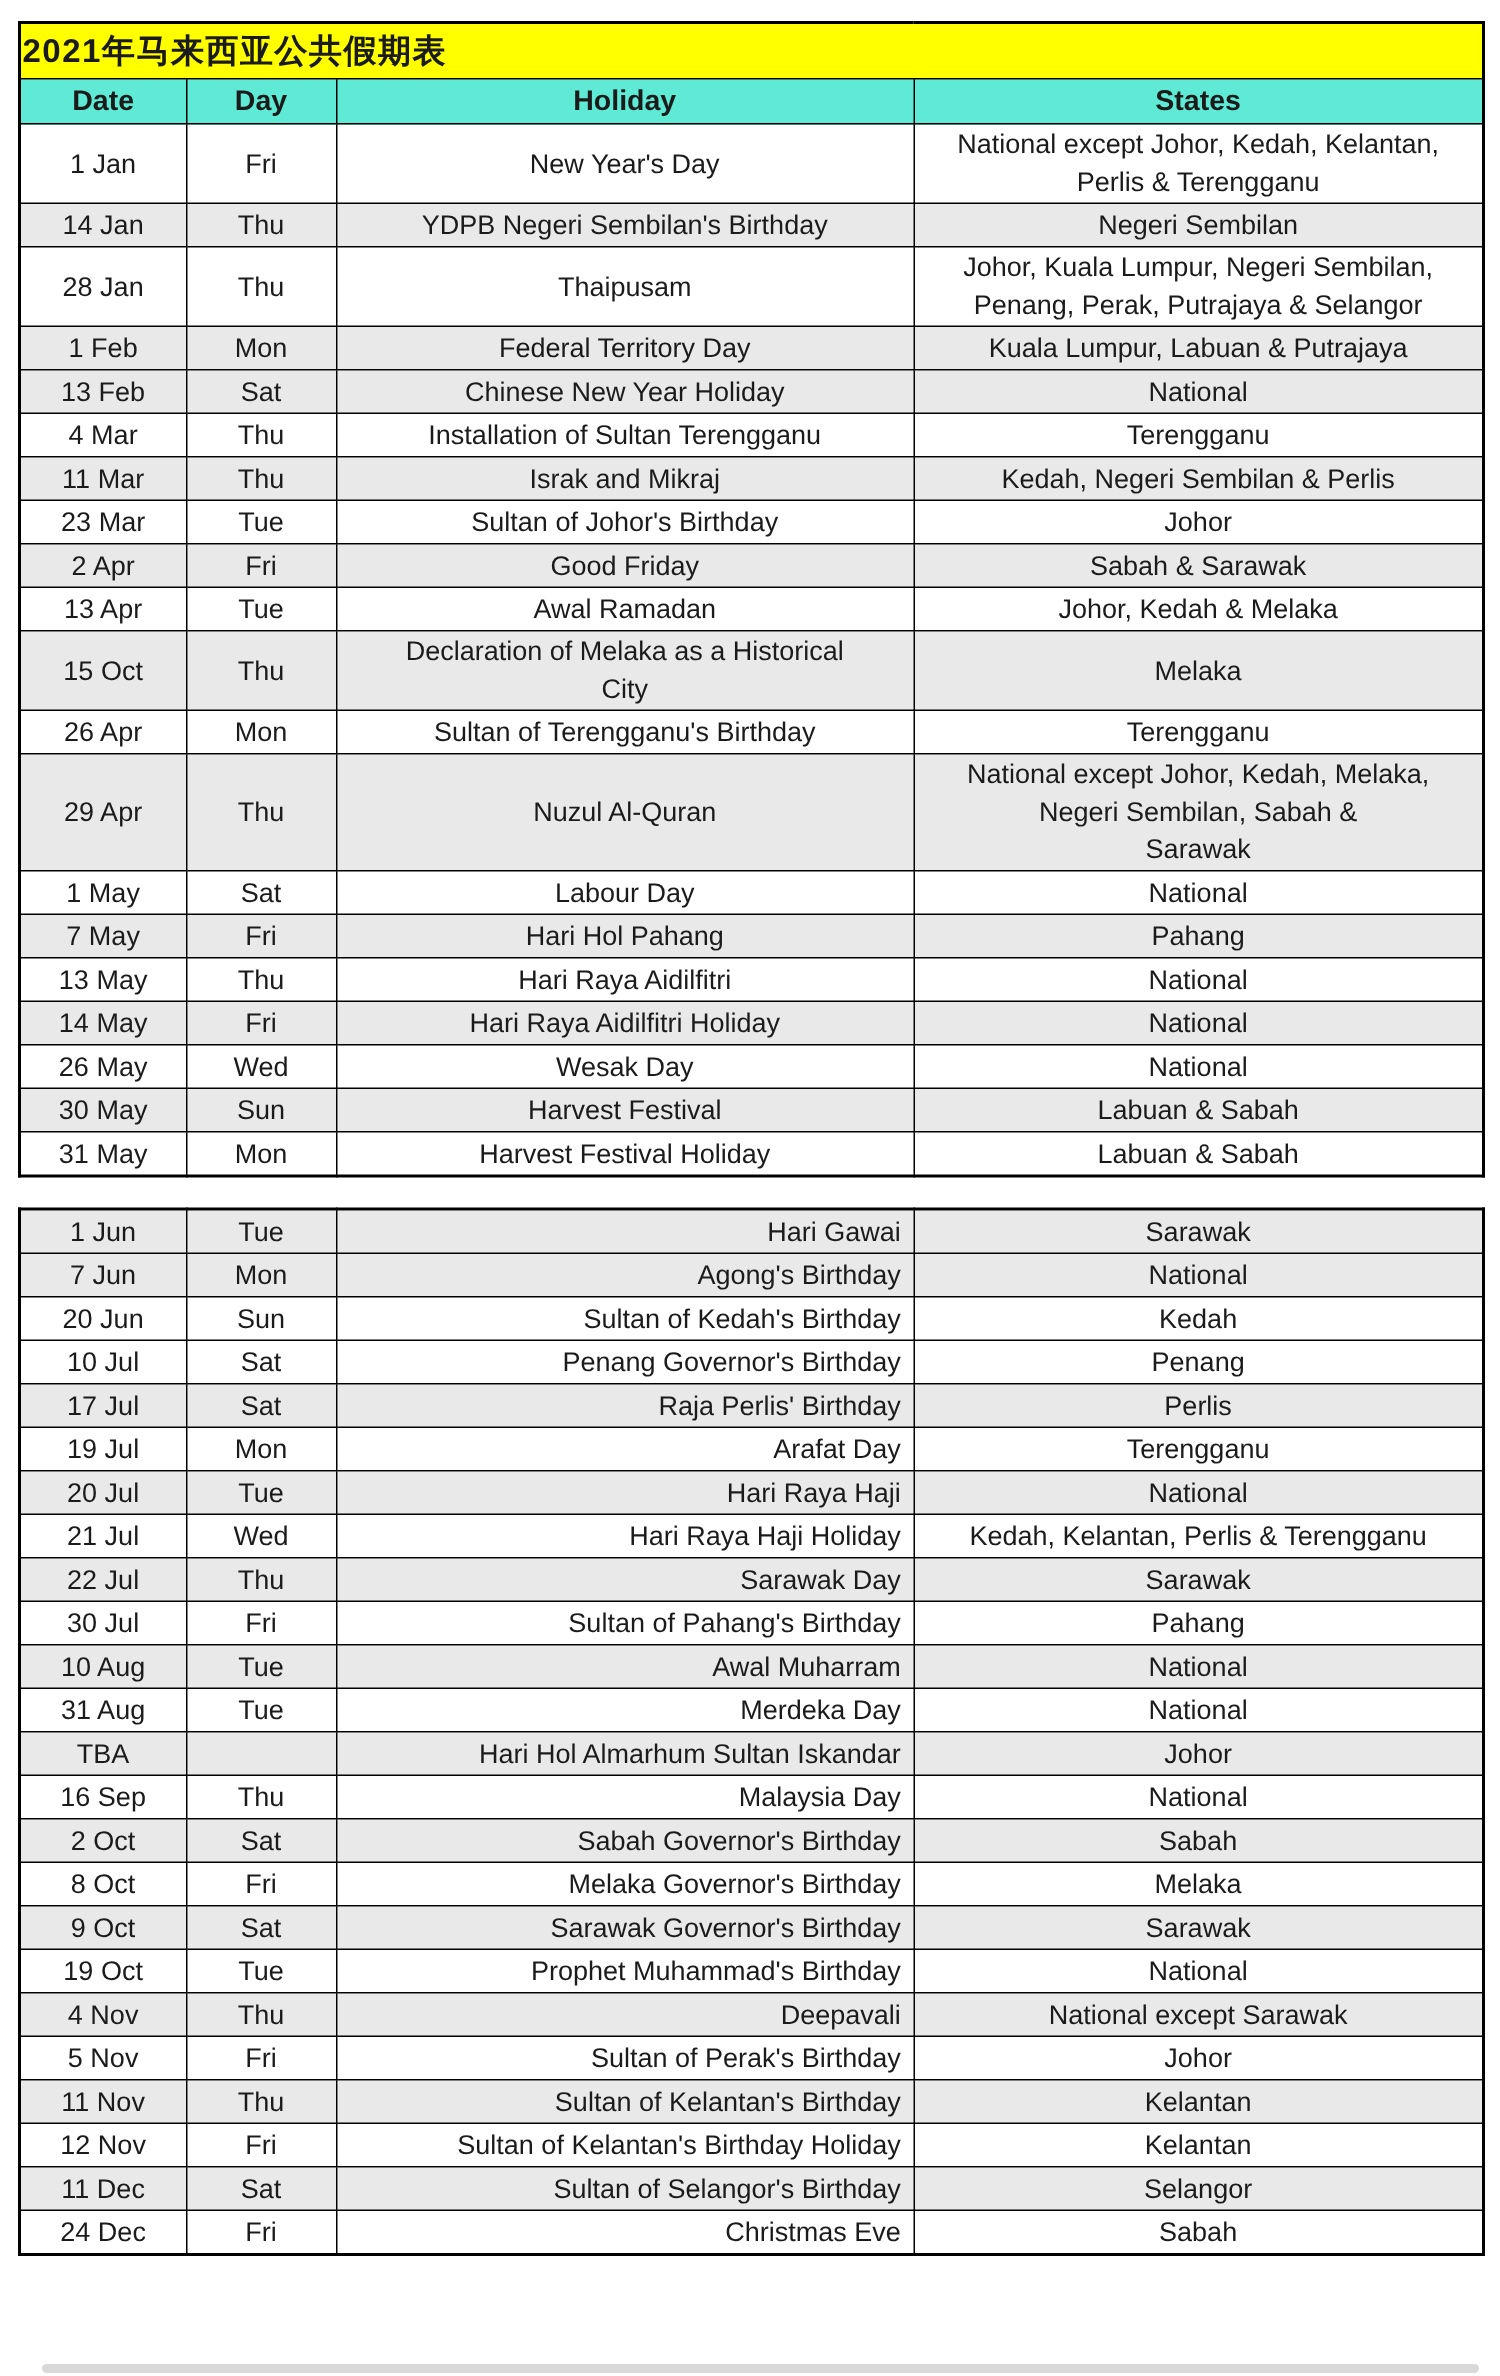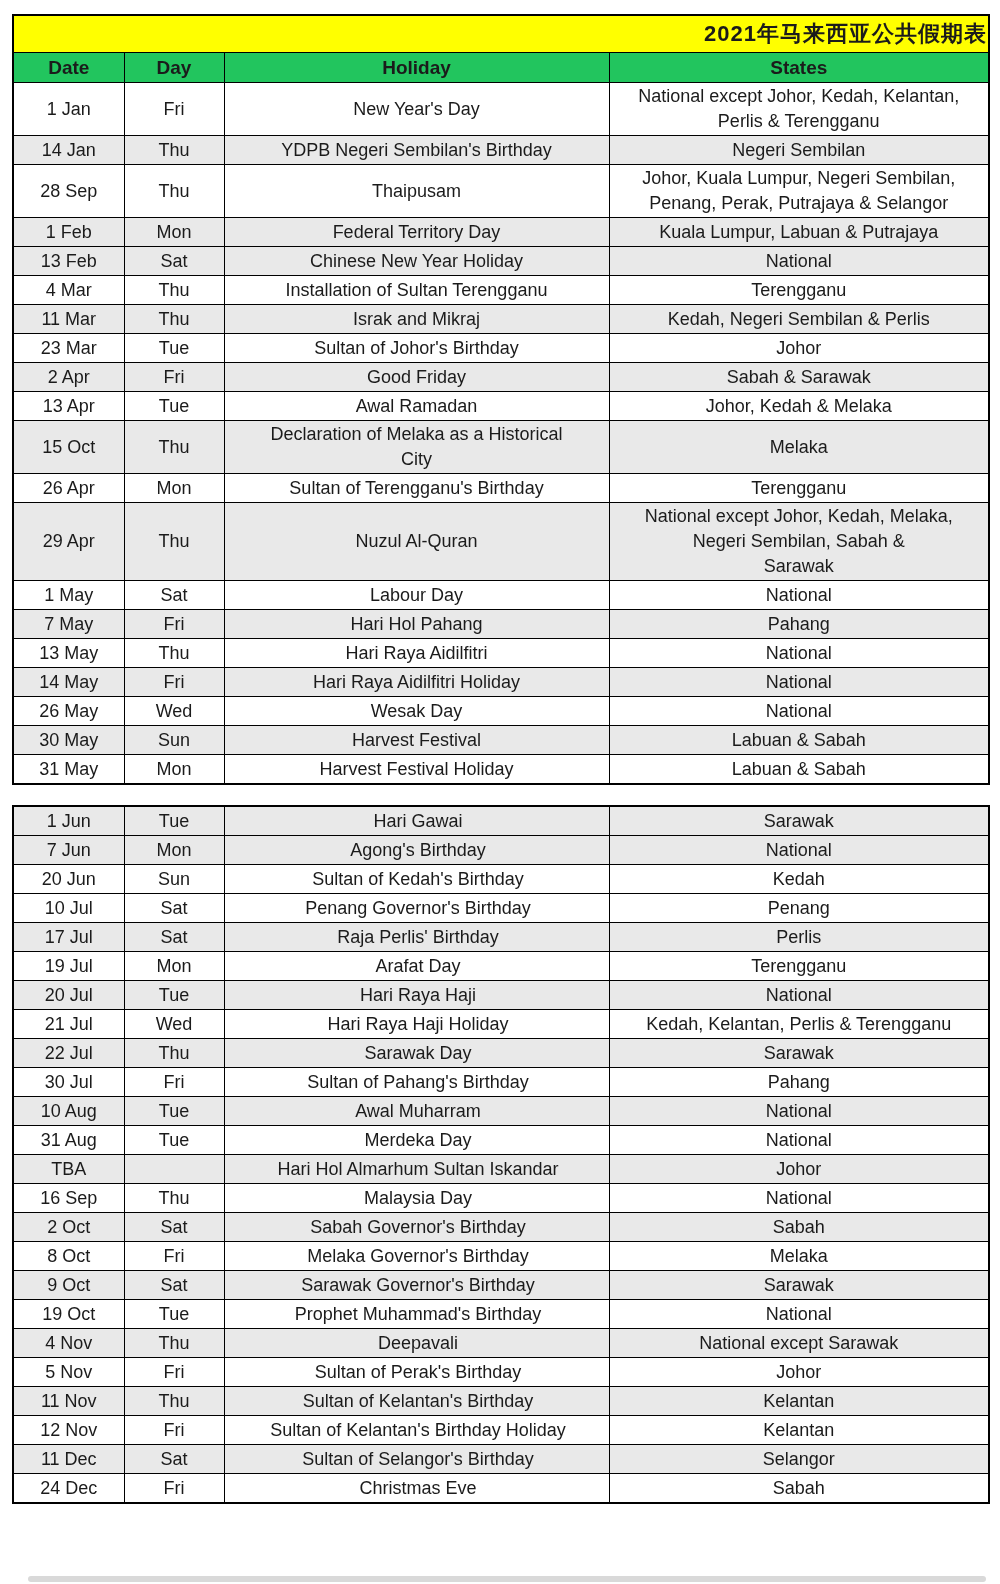--- a/index.html
+++ b/index.html
@@ -32,45 +32,45 @@
   table.holiday-table col.c-holiday { width: 385px; }
   table.holiday-table col.c-states  { width: 380px; }
 
   th, td { border: 1px solid #000000; }
 
   tr.title-row th {
     background: #ffff00;
     height: 34px;
     font-size: 22px;
     font-weight: bold;
-    text-align: right;
+    text-align: left;
     letter-spacing: 1px;
   }
   tr.header-row th {
-    background: #22c55e;
+    background: #5eead4;
     height: 27px;
     font-size: 19px;
     font-weight: bold;
     text-align: center;
   }
   td {
     font-size: 18px;
     line-height: 25px;
     height: 26px;
     padding: 1px 8px;
     text-align: center;
     white-space: pre-line;
     background: #ffffff;
     overflow: hidden;
   }
   tr.alt td { background: #e9e9e9; }
 
   table.t2 { margin-top: 20px; }
   table.t2 td.holiday-left {
-    text-align: center;
+    text-align: right;
     padding-left: 11px;
   }
 
   .scan-shadow {
     position: absolute;
     left: 28px;
     bottom: 2px;
     width: 958px;
     height: 6px;
     background: #d9d9d9;
@@ -109,21 +109,21 @@
             <td>National except Johor, Kedah, Kelantan,
 Perlis &amp; Terengganu</td>
           </tr>
           <tr class="alt">
             <td>14 Jan</td>
             <td>Thu</td>
             <td>YDPB Negeri Sembilan's Birthday</td>
             <td>Negeri Sembilan</td>
           </tr>
           <tr>
-            <td>28 Sep</td>
+            <td>28 Jan</td>
             <td>Thu</td>
             <td>Thaipusam</td>
             <td>Johor, Kuala Lumpur, Negeri Sembilan,
 Penang, Perak, Putrajaya &amp; Selangor</td>
           </tr>
           <tr class="alt">
             <td>1 Feb</td>
             <td>Mon</td>
             <td>Federal Territory Day</td>
             <td>Kuala Lumpur, Labuan &amp; Putrajaya</td>

